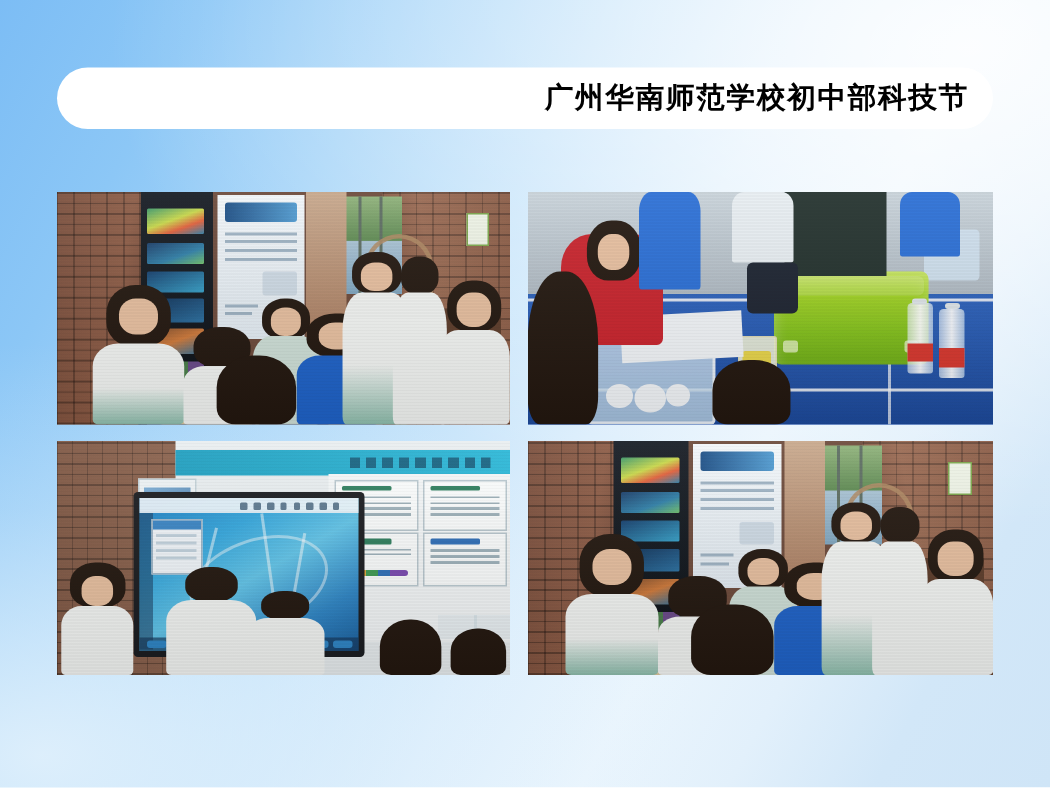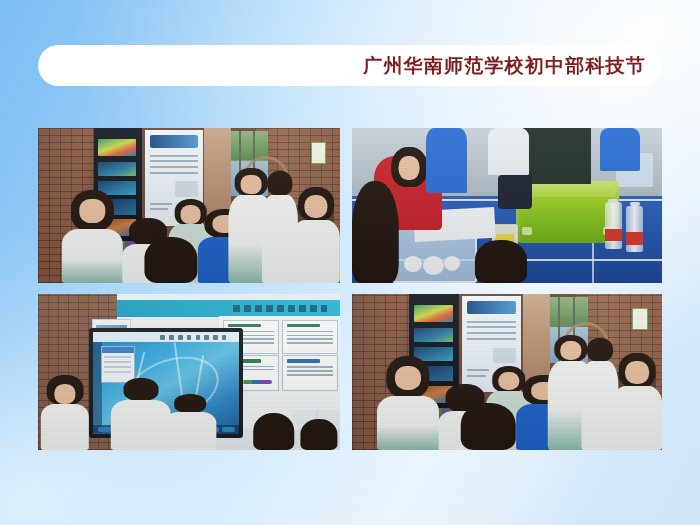--- a/index.html
+++ b/index.html
@@ -39,21 +39,21 @@
     background:#ffffff;border-radius:21px;
     display:flex;align-items:center;justify-content:flex-end;
     box-sizing:border-box;padding-right:16px;
     z-index:3;
   }
   .banner-title{
     font-family:Liberation Sans, sans-serif;
     font-weight:bold;
     font-size:19px;
     letter-spacing:1.2px;
-    color:#7f1d1d;
+    color:#000000;
     white-space:nowrap;
     line-height:1;
   }
 
   
   .grid{
     position:absolute;left:38px;top:128px;width:624px;height:322px;
     display:grid;
     grid-template-columns:302px 310px;
     grid-template-rows:155px 156px;

